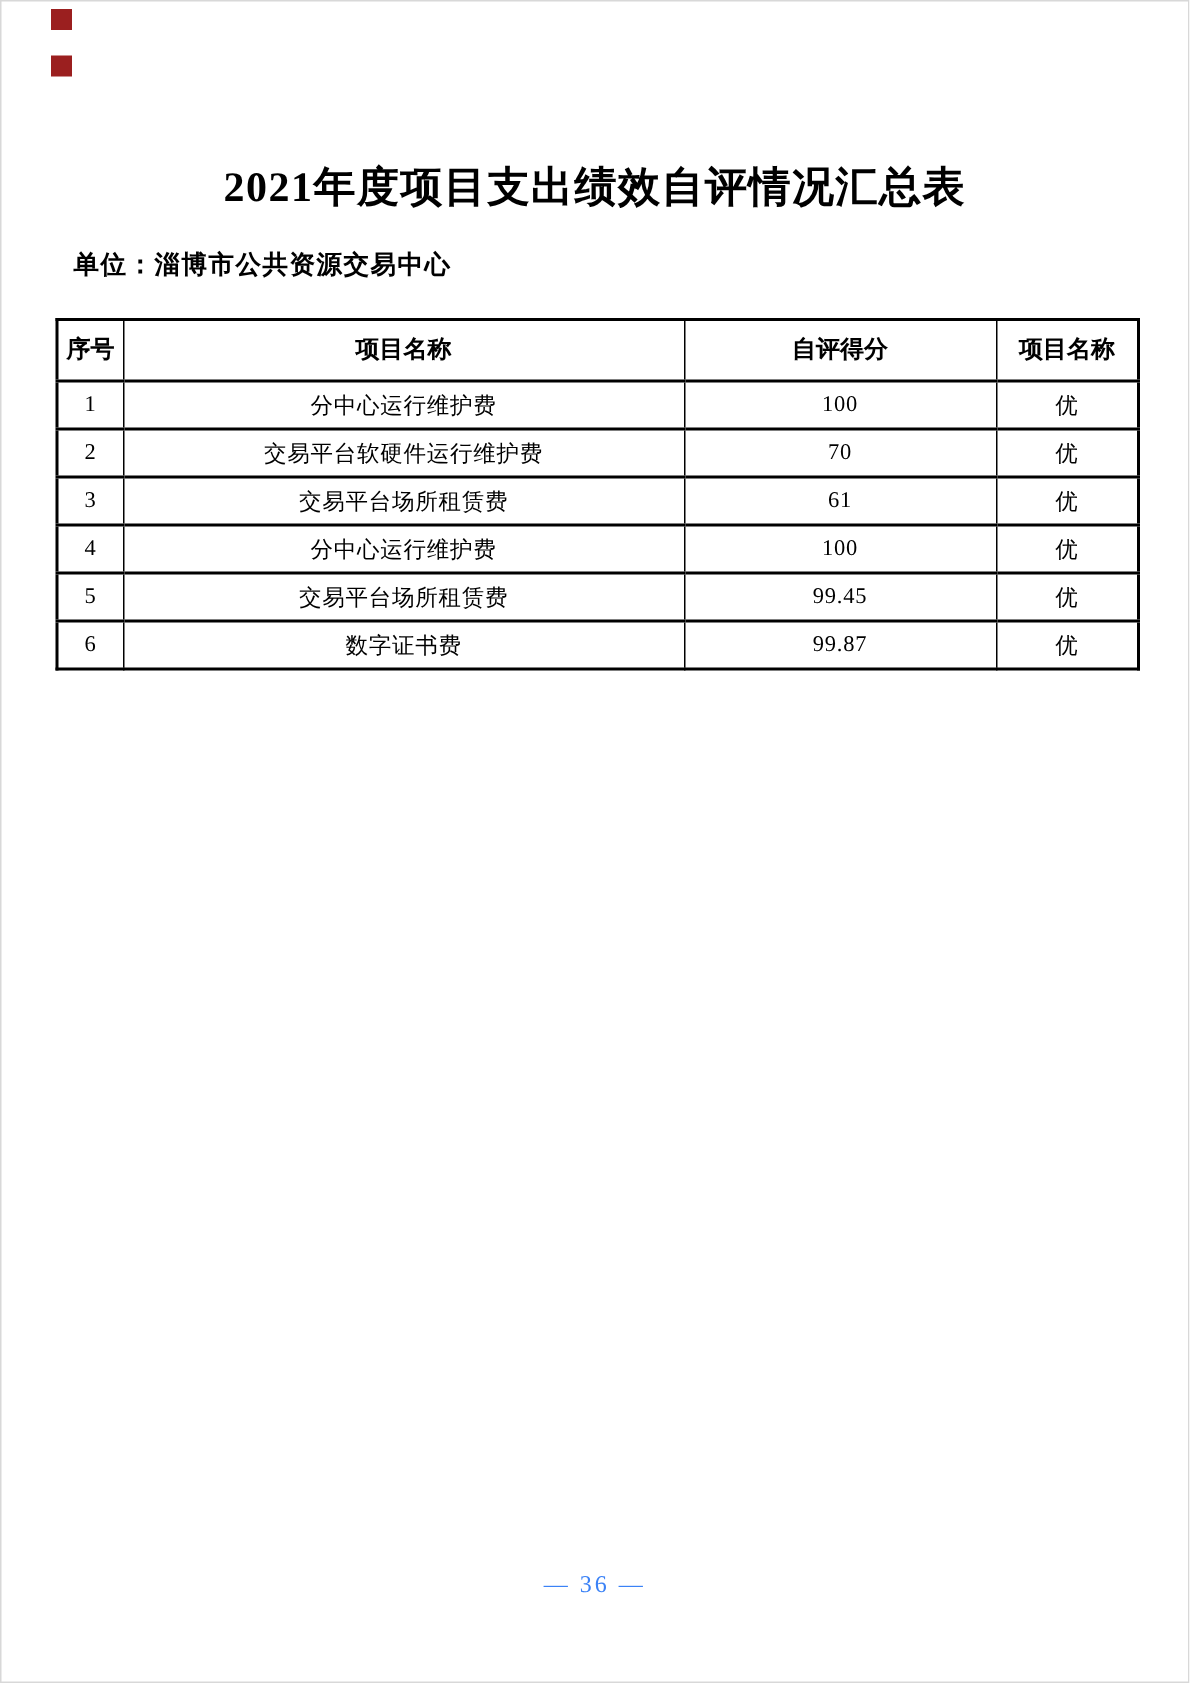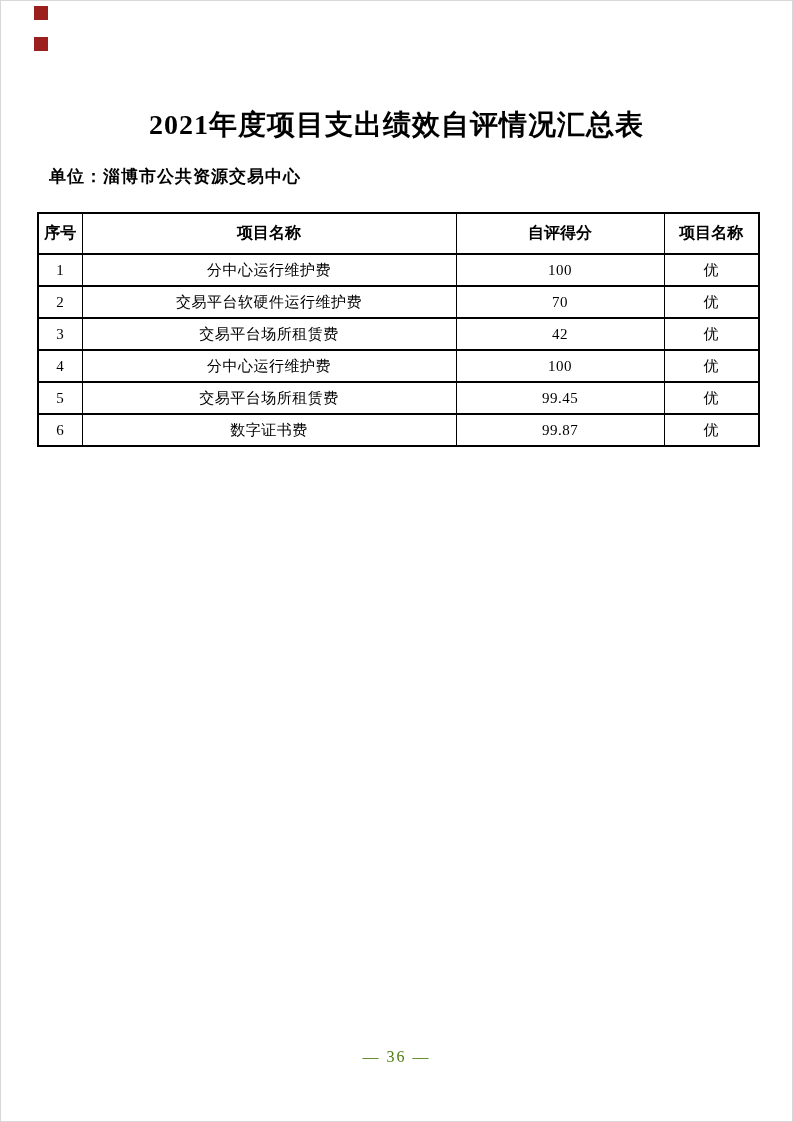--- a/index.html
+++ b/index.html
@@ -83,21 +83,21 @@
   .col-name  { width: 374px; }
   .col-score { width: 208px; }
   .col-grade { width: 95px; }
   .page-footer {
     position: absolute;
     top: 1047px;
     left: 0;
     width: 100%;
     text-align: center;
     font-size: 16px;
-    color: #4d7c0f;
+    color: #3b82f6;
     font-family: "Liberation Serif", serif;
     letter-spacing: 2px;
   }
 </style>
 </head>
 <body>
 
 <div class="page">
 
   <div class="corner-mark m1" style="background: rgb(155, 31, 31);"></div>
@@ -131,21 +131,21 @@
       </tr>
       <tr>
         <td>2</td>
         <td>交易平台软硬件运行维护费</td>
         <td>70</td>
         <td>优</td>
       </tr>
       <tr>
         <td>3</td>
         <td>交易平台场所租赁费</td>
-        <td>42</td>
+        <td>61</td>
         <td>优</td>
       </tr>
       <tr>
         <td>4</td>
         <td>分中心运行维护费</td>
         <td>100</td>
         <td>优</td>
       </tr>
       <tr>
         <td>5</td>

